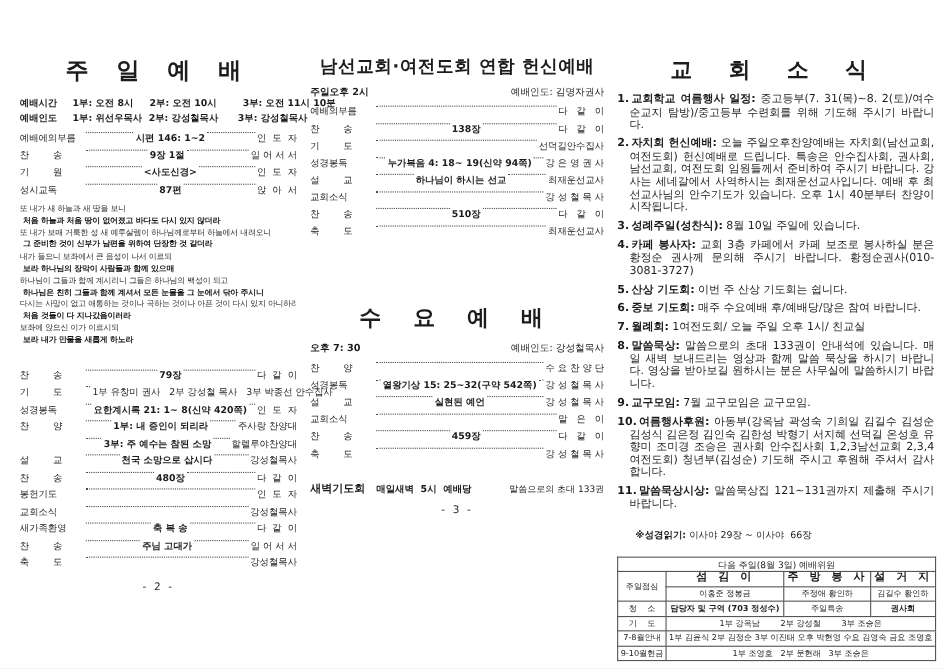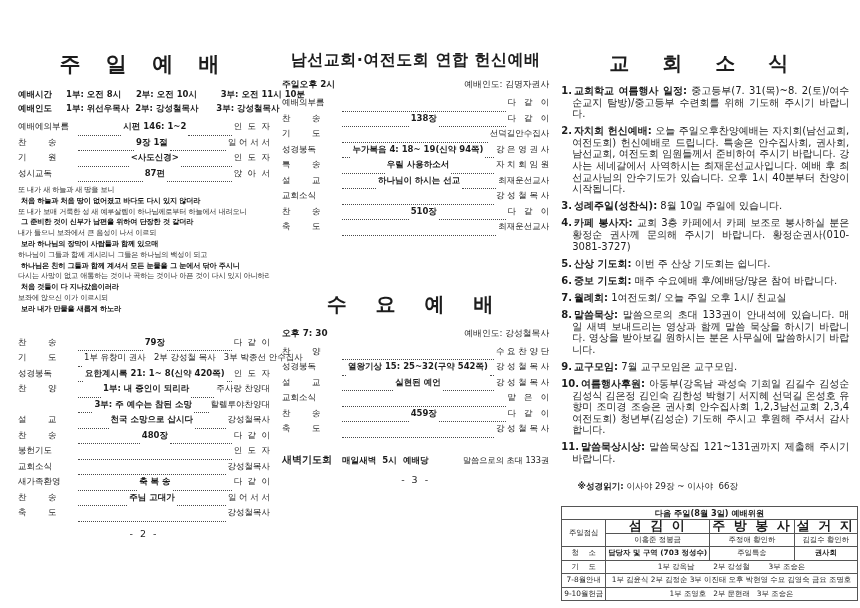--- a/index.html
+++ b/index.html
@@ -14,42 +14,42 @@
   .col3{width:288px;}
   h1,h2{margin:0;text-align:center;font-weight:800;}
   .t-sun{font-size:21px;letter-spacing:9px;margin-bottom:9px;}
   .t-ded{font-size:16px;letter-spacing:0.5px;margin-bottom:6px;}
   .t-wed{font-size:20px;letter-spacing:11px;margin-top:56px;margin-bottom:8px;}
   .t-news{font-size:20px;letter-spacing:13px;margin-bottom:8px;}
   .inforow{display:flex;font-size:8.5px;font-weight:700;line-height:14px;}
   .inforow .ilbl{flex:0 0 48px;}
   .inforow .itxt{white-space:pre;}
   .order{margin-top:4px;}
-  .row{display:flex;align-items:flex-end;font-size:8.5px;line-height:15.5px;}
+  .row{display:flex;align-items:flex-start;font-size:8.5px;line-height:15.5px;}
   .lbl{flex:0 0 58px;white-space:pre;}
   .dots{flex:1 1 auto;min-width:4px;height:0;border-bottom:1.5px dotted #4a4a4a;margin:0 2px;position:relative;top:1px;}
   .ctr{white-space:pre;font-weight:700;}
   .rgt{white-space:pre;}
   .b{font-weight:400;}
   .reading{margin:4px 0 20px;}
   .rd{font-size:7.2px;line-height:10.8px;white-space:nowrap;overflow:hidden;color:#2a2a2a;letter-spacing:-0.2px;}
   .rd.bold{font-weight:700;padding-left:3px;color:#111;}
   .subrow{display:flex;justify-content:space-between;font-size:8.8px;line-height:14px;margin-bottom:2px;}
   .subrow .stime{font-weight:700;}
   .dawn{display:flex;align-items:baseline;font-size:8.6px;margin-top:16px;white-space:pre;}
   .dawn .dlbl{font-weight:700;font-size:10px;}
   .dawn .dtxt{font-weight:700;margin-left:10px;}
   .dawn .dnote{margin-left:auto;font-size:8.2px;}
   .pageno{text-align:center;font-size:9.5px;letter-spacing:2px;margin-top:7px;}
   .news{margin:0 0 5.5px;font-size:10px;line-height:11.6px;text-align:justify;padding-left:11px;text-indent:-11px;}
   .news .nnum{margin-right:2px;}
   .vtable{width:100%;border-collapse:collapse;margin-top:3px;}
   .vtable td,.vtable th{border:1px solid #555;font-size:7.4px;line-height:10.5px;text-align:center;padding:1px 2px;font-weight:400;white-space:pre;}
-  .vtable .cap{font-size:8.2px;font-weight:700;}
-  .vtable th{font-weight:800;font-size:13px;letter-spacing:2px;}
+  .vtable .cap{font-size:8.2px;font-weight:400;}
+  .vtable th{font-weight:800;font-size:10px;letter-spacing:2px;font-family:Liberation Mono, monospace;}
   .vtable .bb{font-weight:700;}
   .bibleread{font-size:8.6px;font-weight:400;margin-top:6px;white-space:pre;}
   .bibleread .brl{font-weight:800;}
   .sermon{font-size:9px;font-weight:800;margin-top:8px;white-space:pre;}
 </style>
 </head>
 <body>
 
 <div class="sheet">
 
@@ -219,27 +219,20 @@
         <span class="rgt">선덕길안수집사</span>
       </div>
       <div class="row">
         <span class="lbl">성경봉독</span>
         <span class="dots"></span>
         <span class="ctr">누가복음 4: 18~ 19(신약 94쪽)</span>
         <span class="dots"></span>
         <span class="rgt">강 은 영 권 사</span>
       </div>
       <div class="row">
-        <span class="lbl">특        송</span>
-        <span class="dots"></span>
-        <span class="ctr">우릴 사용하소서</span>
-        <span class="dots"></span>
-        <span class="rgt">자 치 회 임 원</span>
-      </div>
-      <div class="row">
         <span class="lbl">설        교</span>
         <span class="dots"></span>
         <span class="ctr">하나님이 하시는 선교</span>
         <span class="dots"></span>
         <span class="rgt">최재운선교사</span>
       </div>
       <div class="row">
         <span class="lbl">교회소식</span>
         <span class="dots"></span>
         <span class="rgt">강 성 철 목 사</span>

